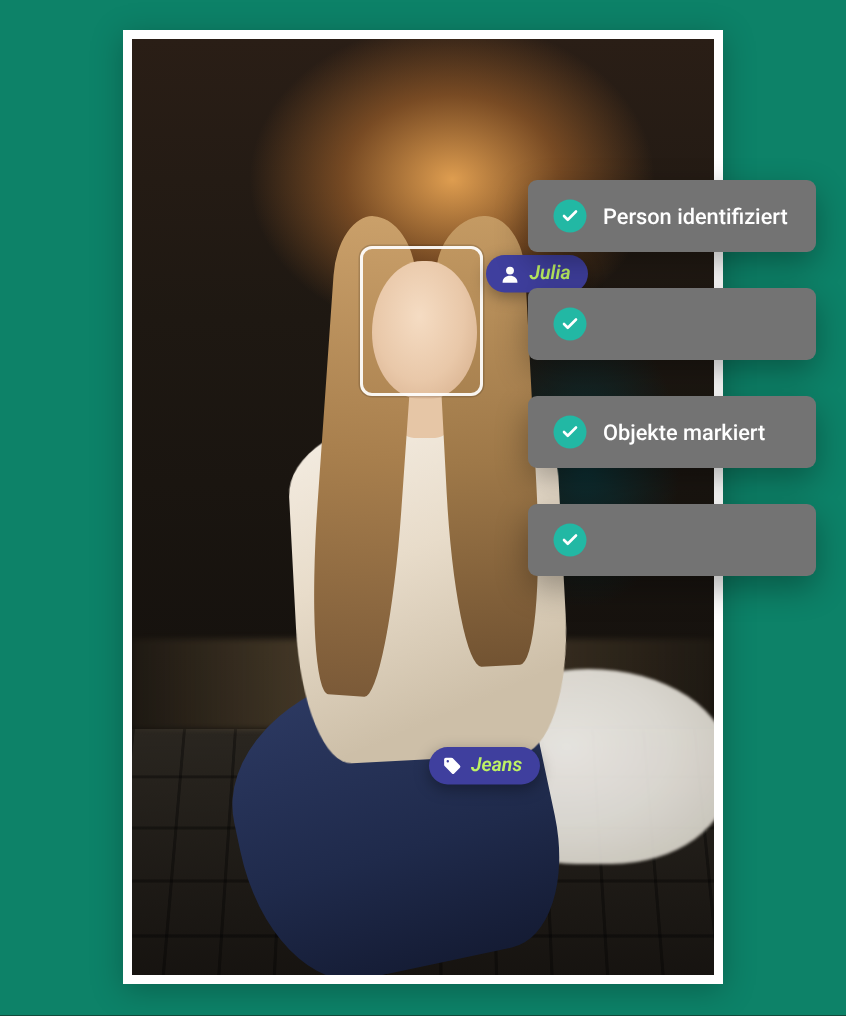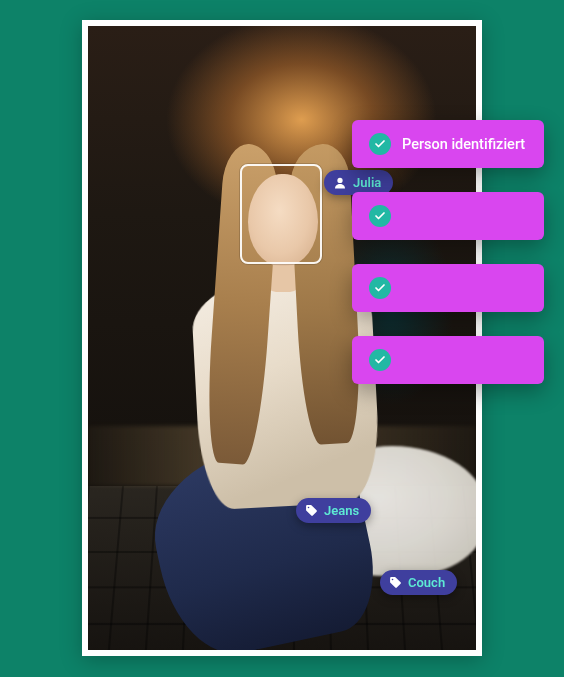--- a/index.html
+++ b/index.html
@@ -112,37 +112,38 @@
     box-shadow: 0 0 0 1px rgba(0,0,0,0.15);
   }
 
   
   .tag {
     position: absolute;
     display: inline-flex;
     align-items: center;
     gap: 6px;
     background: #3f3f9e;
-    color: #5eead4;
+    color: #bef264;
     font-size: 13px;
     font-weight: 600;
     padding: 5px 12px 5px 9px;
     border-radius: 999px;
     box-shadow: 0 3px 10px rgba(0,0,0,0.35);
     white-space: nowrap;
+    font-style: italic;
   }
   .tag svg { display: block; }
 
   
   .status {
     position: absolute;
     display: flex;
     align-items: center;
     gap: 11px;
-    background: #d946ef;
+    background: #737373;
     color: #ffffff;
     font-size: 14.5px;
     font-weight: 500;
     padding: 13px 17px;
     border-radius: 6px;
     box-shadow: 0 8px 22px rgba(0,0,0,0.32);
     min-width: 192px;
   }
   .check {
     width: 22px; height: 22px;
@@ -176,37 +177,29 @@
   <div class="tag" id="tag-person" style="left: 236px; top: 144px;">
     <span>
       <svg width="14" height="14" viewBox="0 0 24 24" fill="#ffffff">
           <circle cx="12" cy="7.5" r="4.5"></circle>
           <path d="M3.5 21c0-4.7 3.8-7.5 8.5-7.5s8.5 2.8 8.5 7.5v.5h-17V21z"></path>
         </svg>
     </span>
     <span>Julia</span>
   </div>
 
-  <div class="tag" id="tag-obj1" style="left: 208px; top: 472px;">
+  <div class="tag" id="tag-obj1" style="left: 198px; top: 472px;">
     <span>
       <svg width="13" height="13" viewBox="0 0 24 24" fill="#ffffff">
           <path d="M21.4 11.6 12.4 2.6A2 2 0 0 0 11 2H4a2 2 0 0 0-2 2v7a2 2 0 0 0 .6 1.4l9 9a2 2 0 0 0 2.8 0l7-7a2 2 0 0 0 0-2.8zM6.5 8A1.5 1.5 0 1 1 8 6.5 1.5 1.5 0 0 1 6.5 8z"></path>
         </svg>
     </span>
     <span>Jeans</span>
   </div>
 
-  <div class="tag" id="tag-obj2" style="left: 292px; top: 544px;">
-    <span>
-      <svg width="13" height="13" viewBox="0 0 24 24" fill="#ffffff">
-          <path d="M21.4 11.6 12.4 2.6A2 2 0 0 0 11 2H4a2 2 0 0 0-2 2v7a2 2 0 0 0 .6 1.4l9 9a2 2 0 0 0 2.8 0l7-7a2 2 0 0 0 0-2.8zM6.5 8A1.5 1.5 0 1 1 8 6.5 1.5 1.5 0 0 1 6.5 8z"></path>
-        </svg>
-    </span>
-    <span>Couch</span>
-  </div>
 </div>
 
 <div class="status" style="left:352px; top:120px">
   <span class="check">
     <svg width="12" height="12" viewBox="0 0 24 24" fill="none" stroke="#ffffff" stroke-width="3.5" stroke-linecap="round" stroke-linejoin="round">
         <polyline points="20 6 9 17 4 12"></polyline>
       </svg>
   </span>
   <span>Person identifiziert</span>
 </div>
@@ -218,20 +211,21 @@
       </svg>
   </span>
 </div>
 
 <div class="status" style="left:352px; top:264px">
   <span class="check">
     <svg width="12" height="12" viewBox="0 0 24 24" fill="none" stroke="#ffffff" stroke-width="3.5" stroke-linecap="round" stroke-linejoin="round">
         <polyline points="20 6 9 17 4 12"></polyline>
       </svg>
   </span>
+  <span>Objekte markiert</span>
 </div>
 
 <div class="status" style="left:352px; top:336px">
   <span class="check">
     <svg width="12" height="12" viewBox="0 0 24 24" fill="none" stroke="#ffffff" stroke-width="3.5" stroke-linecap="round" stroke-linejoin="round">
         <polyline points="20 6 9 17 4 12"></polyline>
       </svg>
   </span>
 </div>
 

